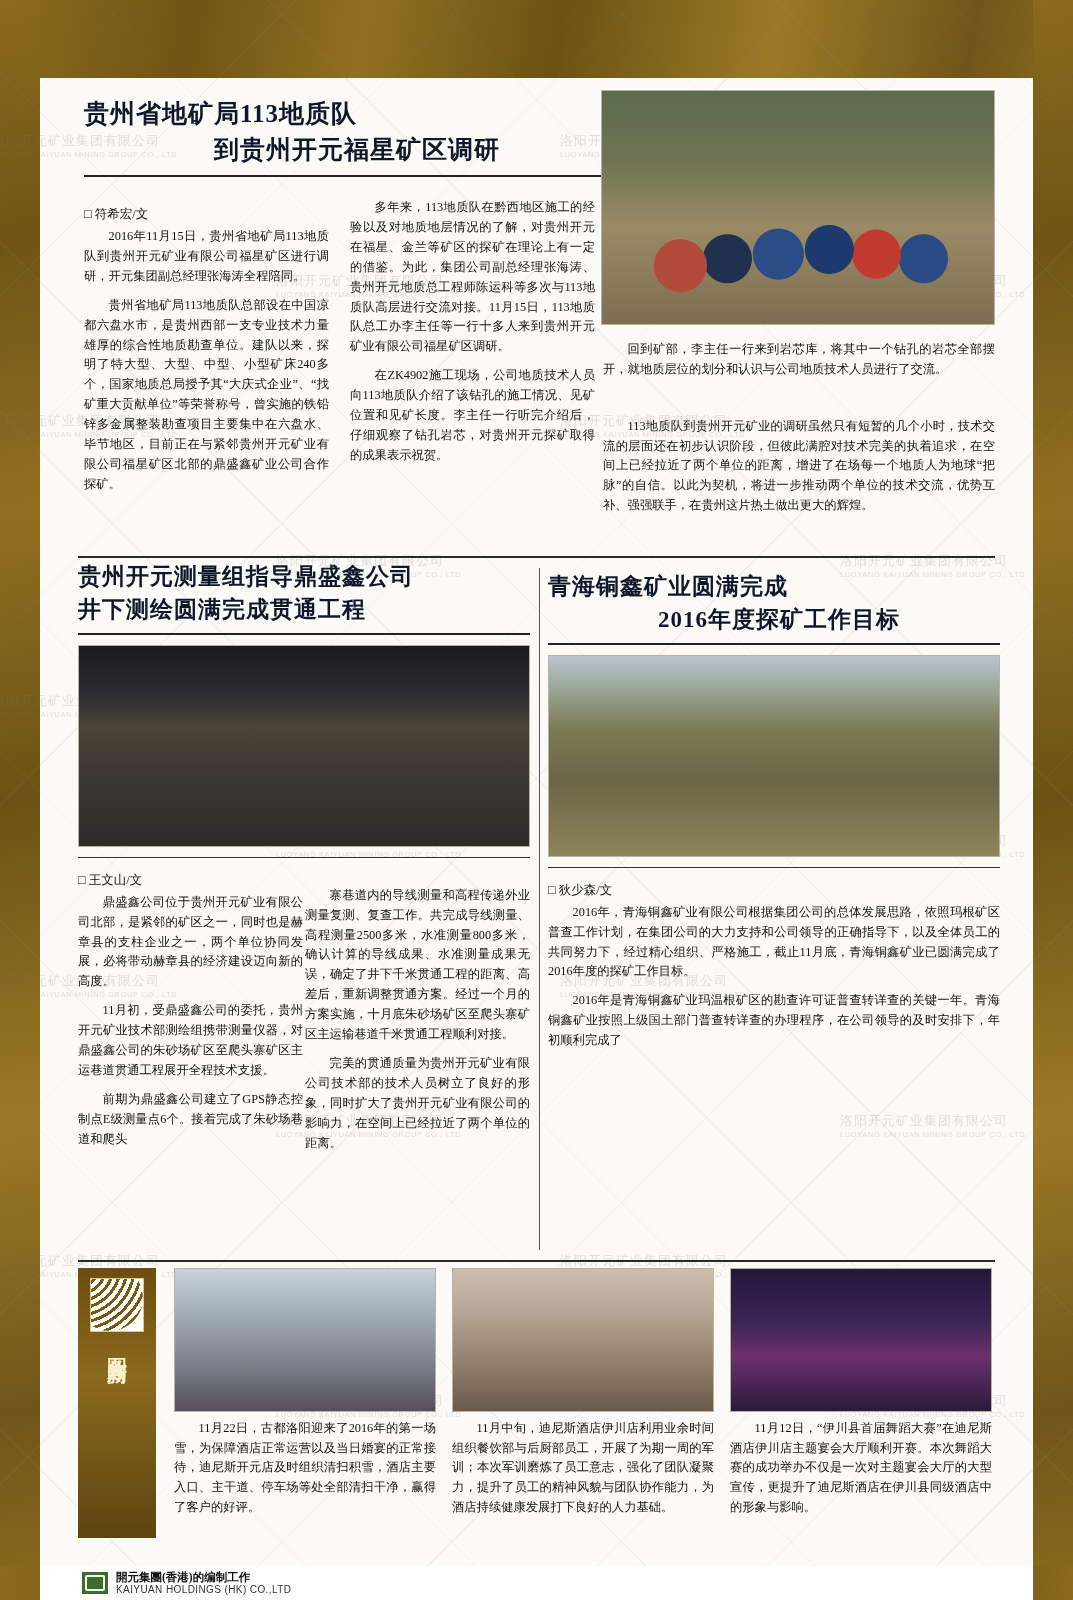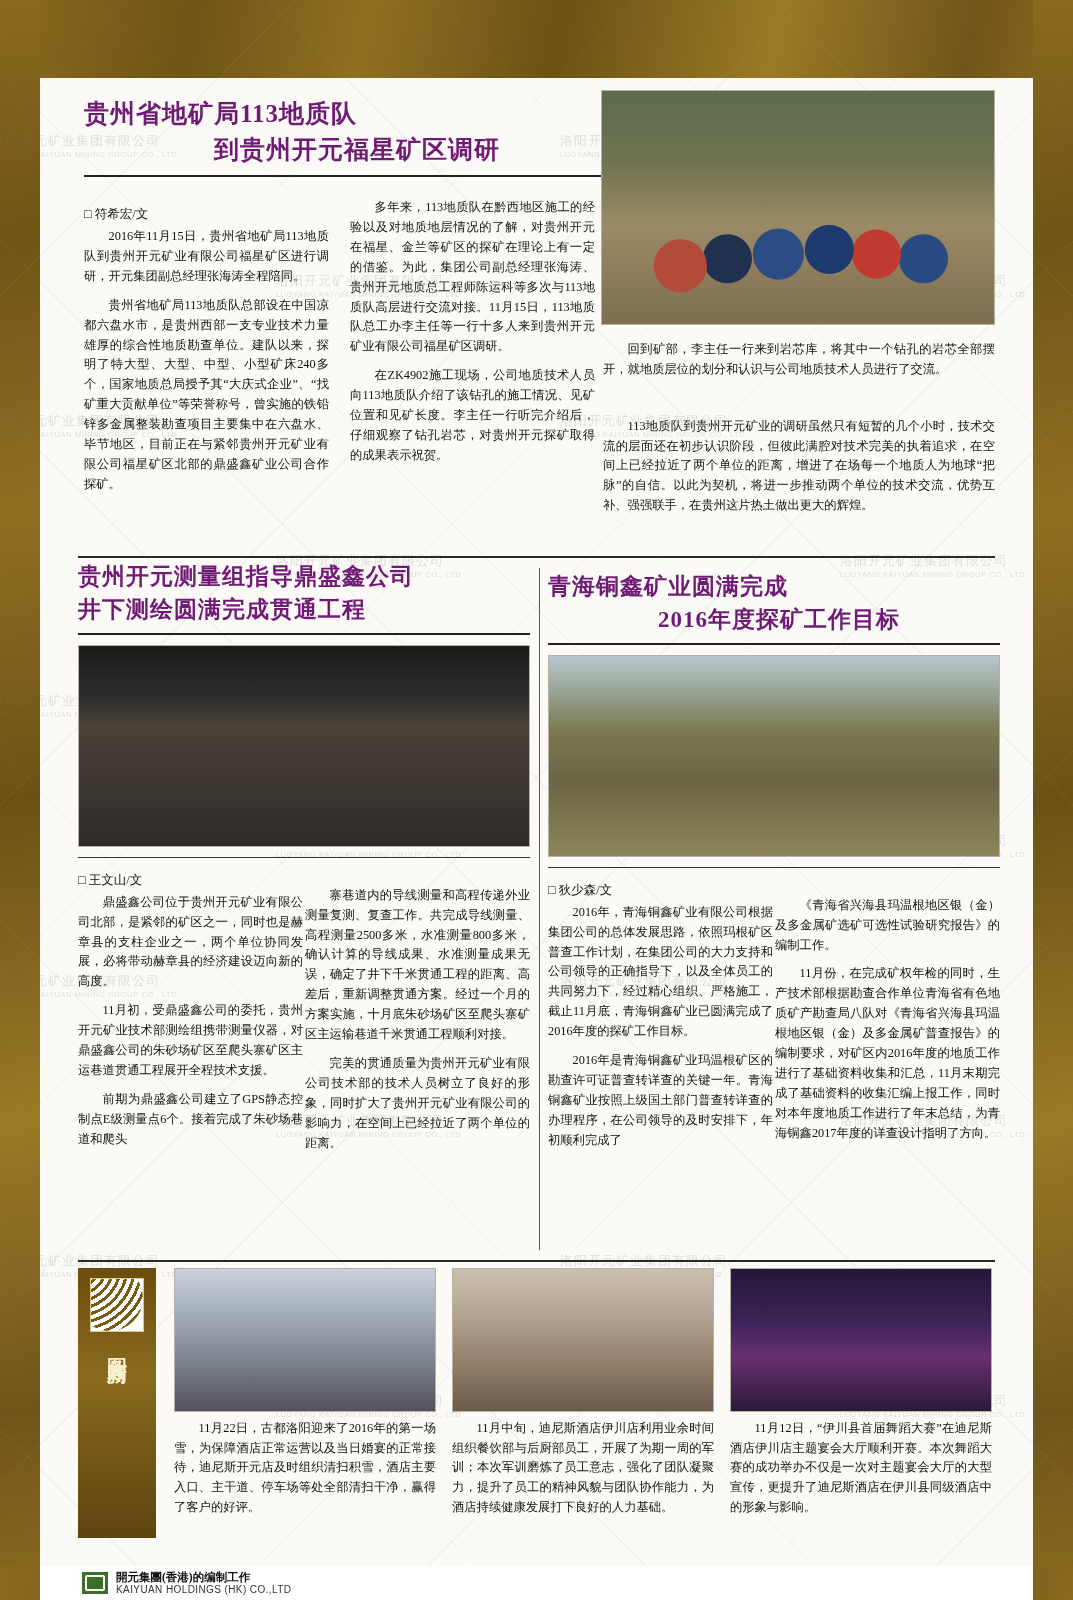--- a/index.html
+++ b/index.html
@@ -85,21 +85,21 @@
   .content {
     position: absolute;
     top: 90px;
     left: 78px;
     right: 78px;
     bottom: 34px;
     z-index: 10;
   }
   .sec-title {
     font-weight: bold;
-    color: #701a75;
+    color: #0f172a;
     font-size: 25px;
     letter-spacing: 1px;
     line-height: 1.45;
     text-shadow: 0 1px 0 rgba(255,255,255,0.6);
   }
   .sec-title .l2 { display: block; }
   .rule {
     border: none;
     border-top: 2px solid #222;
     margin: 6px 0 0 0;
@@ -359,24 +359,20 @@
         </div>
         <hr class="rule">
         <div class="photo p3" style="height:200px;margin-top:10px;"></div>
         <hr class="rule thin" style="margin-top:10px;">
         <div class="two-col" style="margin-top:6px;">
           <div class="col">
             <div class="byline">狄少森/文</div>
             <p>2016年，青海铜鑫矿业有限公司根据集团公司的总体发展思路，依照玛根矿区普查工作计划，在集团公司的大力支持和公司领导的正确指导下，以及全体员工的共同努力下，经过精心组织、严格施工，截止11月底，青海铜鑫矿业已圆满完成了2016年度的探矿工作目标。</p>
             <p>2016年是青海铜鑫矿业玛温根矿区的勘查许可证普查转详查的关键一年。青海铜鑫矿业按照上级国土部门普查转详查的办理程序，在公司领导的及时安排下，年初顺利完成了</p>
           </div>
-          <div class="col">
-            <p style="margin-top:22px;">《青海省兴海县玛温根地区银（金）及多金属矿选矿可选性试验研究报告》的编制工作。</p>
-            <p>11月份，在完成矿权年检的同时，生产技术部根据勘查合作单位青海省有色地质矿产勘查局八队对《青海省兴海县玛温根地区银（金）及多金属矿普查报告》的编制要求，对矿区内2016年度的地质工作进行了基础资料收集和汇总，11月末期完成了基础资料的收集汇编上报工作，同时对本年度地质工作进行了年末总结，为青海铜鑫2017年度的详查设计指明了方向。</p>
-          </div>
         </div>
       </div>
     </div>
 
     <div class="pnews">
       <div class="divider-h" style="top:0;"></div>
 
       <div class="pn-badge">
         <div class="mark"></div>
         <div class="ch">图片新闻</div>

